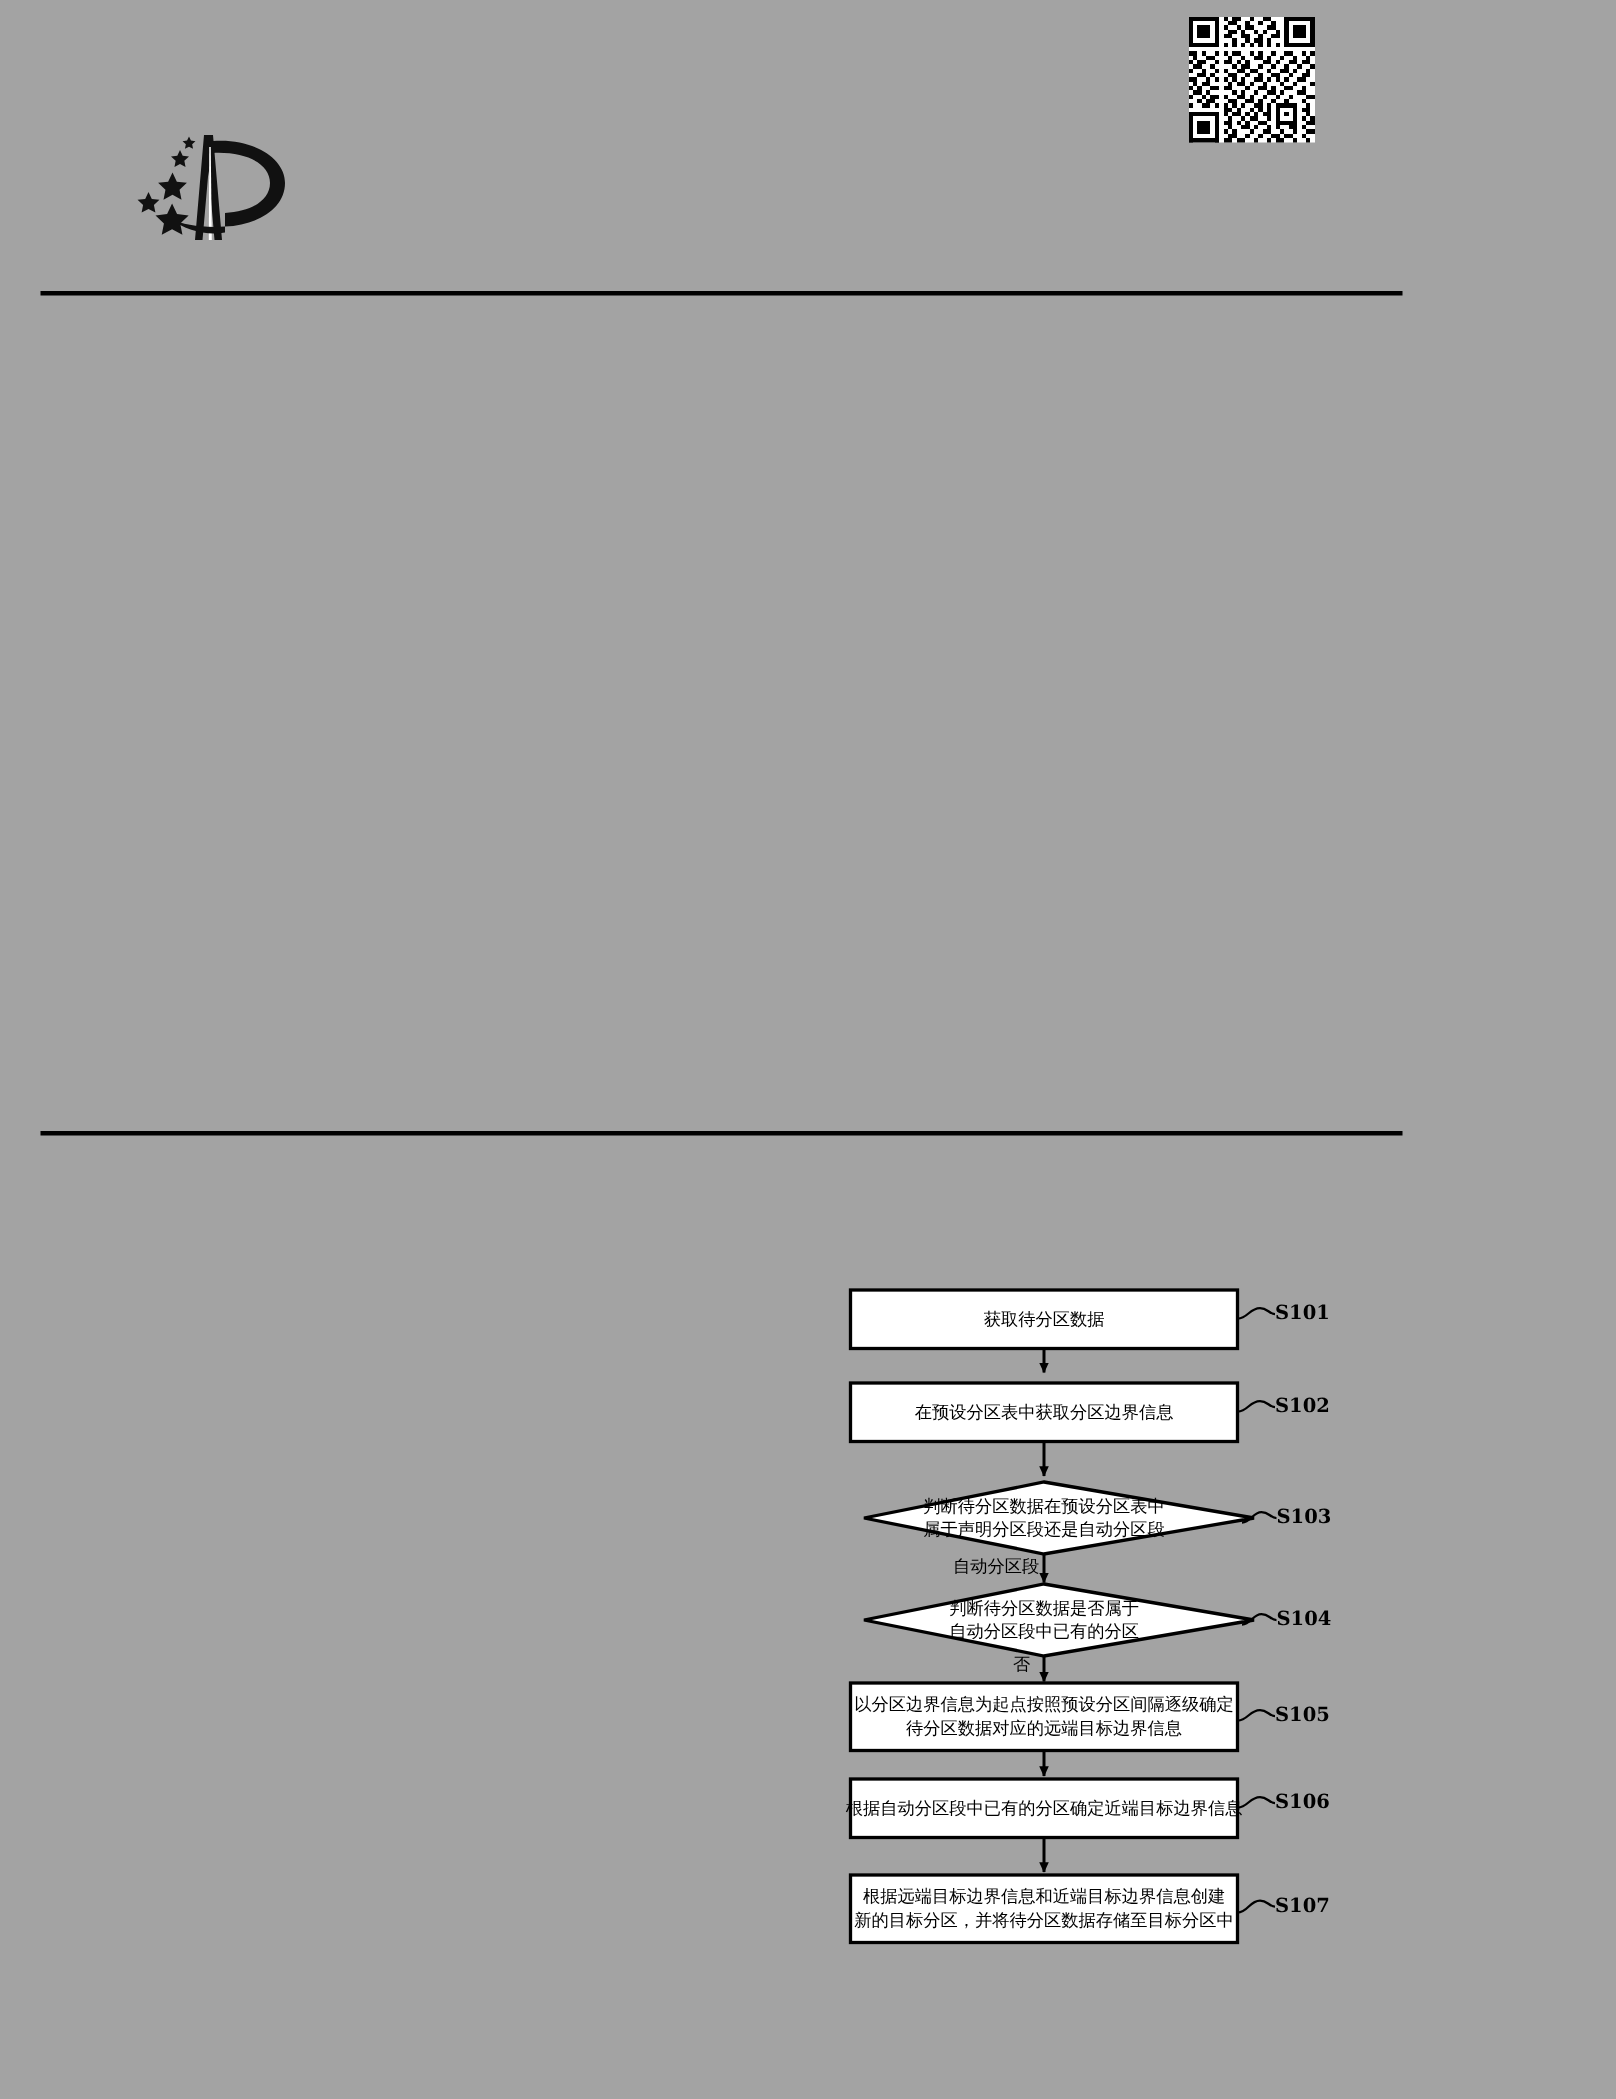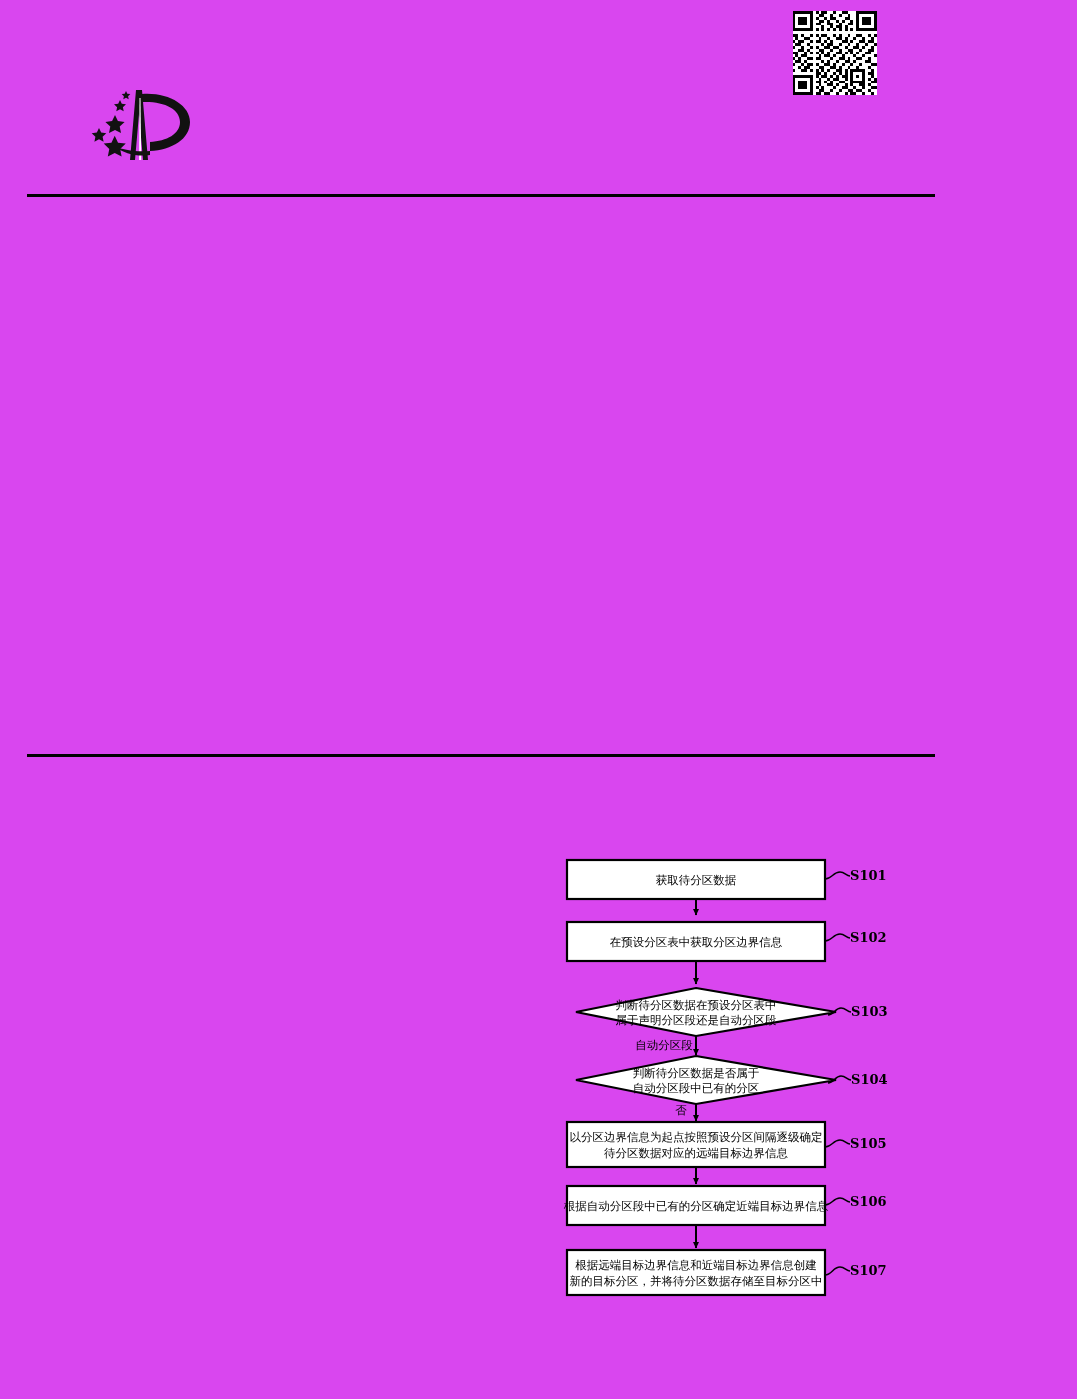--- a/index.html
+++ b/index.html
@@ -8,21 +8,21 @@
     background: #ffffff;
   }
   body {
     font-family: "DejaVu Sans", "Liberation Sans", sans-serif;
     color: #000000;
   }
   #page {
     position: relative;
     width: 1077px;
     height: 1399px;
-    background: #d946ef;
+    background: #a3a3a3;
     overflow: hidden;
   }
 
   
   #qr-code {
     position: absolute;
     left: 783px;
     top: 11px;
     width: 103px;
     height: 84px;

